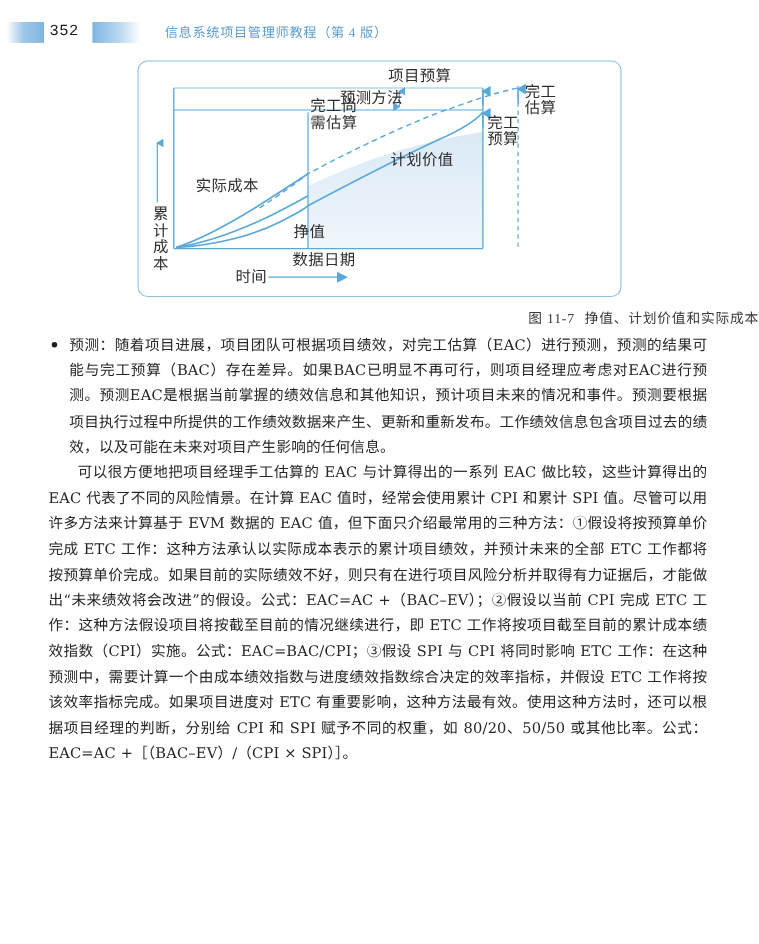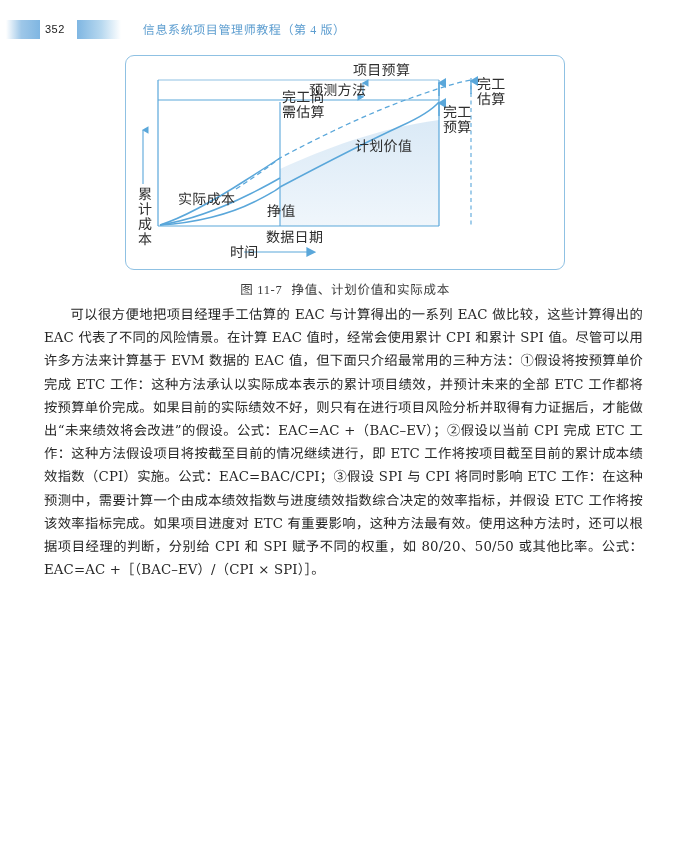--- a/index.html
+++ b/index.html
@@ -35,23 +35,23 @@
     width: 34px;
     margin-left: 6px;
     background: linear-gradient(to right, #ffffff 0%, #9ec7e8 45%, #7fb6e2 100%);
   }
   .deco-block.right {
     width: 44px;
     margin-left: 7px;
     background: linear-gradient(to right, #7fb6e2 0%, #b7d8ef 55%, #ffffff 100%);
   }
   .page-number {
-    font-size: 11px;
+    font-size: 14px;
     color: #1a1a1a;
-    font-family: Liberation Sans, sans-serif;
+    font-family: Liberation Mono, monospace;
     padding: 0 5px;
     letter-spacing: 0.5px;
   }
   .book-title {
     font-size: 12px;
     color: #5e9ed0;
     margin-left: 22px;
     letter-spacing: 0.6px;
     font-family: Liberation Serif, serif;
   }
@@ -68,21 +68,21 @@
     margin: 0 auto;
     width: 440px;
     height: 215px;
     border: 1px solid #8fc1e3;
     border-radius: 9px;
     background: #ffffff;
     box-sizing: border-box;
   }
   .figcaption {
     margin-top: 9px;
-    text-align: center;
+    text-align: right;
     font-size: 12.5px;
     color: #3a3a3a;
     letter-spacing: 0.7px;
   }
   .figcaption .num { margin-right: 9px; }
 
   .chart-svg {
     position: absolute;
     left: 0;
     top: 0;
@@ -201,44 +201,47 @@
       <line x1="313" y1="40" x2="313" y2="27" stroke="#5aa7da" stroke-width="1.4" marker-end="url(#arrUpSm)"></line>
       <line x1="345" y1="38" x2="345" y2="25" stroke="#5aa7da" stroke-width="1.4" marker-end="url(#arrUpSm)"></line>
 
       <line x1="17" y1="128" x2="17" y2="74" stroke="#5aa7da" stroke-width="1.1" marker-end="url(#arrUpSm)"></line>
 
       <line x1="118" y1="196" x2="182" y2="196" stroke="#5aa7da" stroke-width="1.1" marker-end="url(#arrRight)"></line>
     </svg>
 
     <div class="cv-label vertical" style="left:10px; top:131px;">累计成本</div>
 
-    <div class="cv-label" style="left:104px; top:189px;">时间</div>
+    <div class="cv-label" style="left:88px; top:189px;">时间</div>
 
     <div class="cv-label" style="left:140px; top:174px;">数据日期</div>
 
     <div class="cv-label" style="left:227px; top:7px;">项目预算</div>
 
     <div class="cv-label" style="left:183px; top:27px;">预测方法</div>
 
     <div class="cv-label" style="left:156px; top:34px;">完工尚
 需估算</div>
 
     <div class="cv-label" style="left:229px; top:83px;">计划价值</div>
 
-    <div class="cv-label" style="left:52px; top:136px;">实际成本</div>
+    <div class="cv-label" style="left:52px; top:107px;">实际成本</div>
 
     <div class="cv-label" style="left:141px; top:148px;">挣值</div>
 
     <div class="cv-label" style="left:351px; top:21px;">完工
 估算</div>
 
     <div class="cv-label" style="left:317px; top:49px;">完工
 预算</div>
   </div>
 
   <div class="figcaption">
     <span class="num">图 11-7</span><span>挣值、计划价值和实际成本</span>
   </div>
 </div>
 
 <div class="body-text">
+  <p class="para bullet">
+    <span class="dot"></span><span>预测：随着项目进展，项目团队可根据项目绩效，对完工估算（EAC）进行预测，预测的结果可能与完工预算（BAC）存在差异。如果BAC已明显不再可行，则项目经理应考虑对EAC进行预测。预测EAC是根据当前掌握的绩效信息和其他知识，预计项目未来的情况和事件。预测要根据项目执行过程中所提供的工作绩效数据来产生、更新和重新发布。工作绩效信息包含项目过去的绩效，以及可能在未来对项目产生影响的任何信息。</span>
+  </p>
   <p class="para indent">可以很方便地把项目经理手工估算的 EAC 与计算得出的一系列 EAC 做比较，这些计算得出的 EAC 代表了不同的风险情景。在计算 EAC 值时，经常会使用累计 CPI 和累计 SPI 值。尽管可以用许多方法来计算基于 EVM 数据的 EAC 值，但下面只介绍最常用的三种方法：①假设将按预算单价完成 ETC 工作：这种方法承认以实际成本表示的累计项目绩效，并预计未来的全部 ETC 工作都将按预算单价完成。如果目前的实际绩效不好，则只有在进行项目风险分析并取得有力证据后，才能做出“未来绩效将会改进”的假设。公式：EAC=AC +（BAC–EV）；②假设以当前 CPI 完成 ETC 工作：这种方法假设项目将按截至目前的情况继续进行，即 ETC 工作将按项目截至目前的累计成本绩效指数（CPI）实施。公式：EAC=BAC/CPI；③假设 SPI 与 CPI 将同时影响 ETC 工作：在这种预测中，需要计算一个由成本绩效指数与进度绩效指数综合决定的效率指标，并假设 ETC 工作将按该效率指标完成。如果项目进度对 ETC 有重要影响，这种方法最有效。使用这种方法时，还可以根据项目经理的判断，分别给 CPI 和 SPI 赋予不同的权重，如 80/20、50/50 或其他比率。公式：EAC=AC +［（BAC–EV）/（CPI × SPI）］。</p>
 </div>
 
 </body></html>

